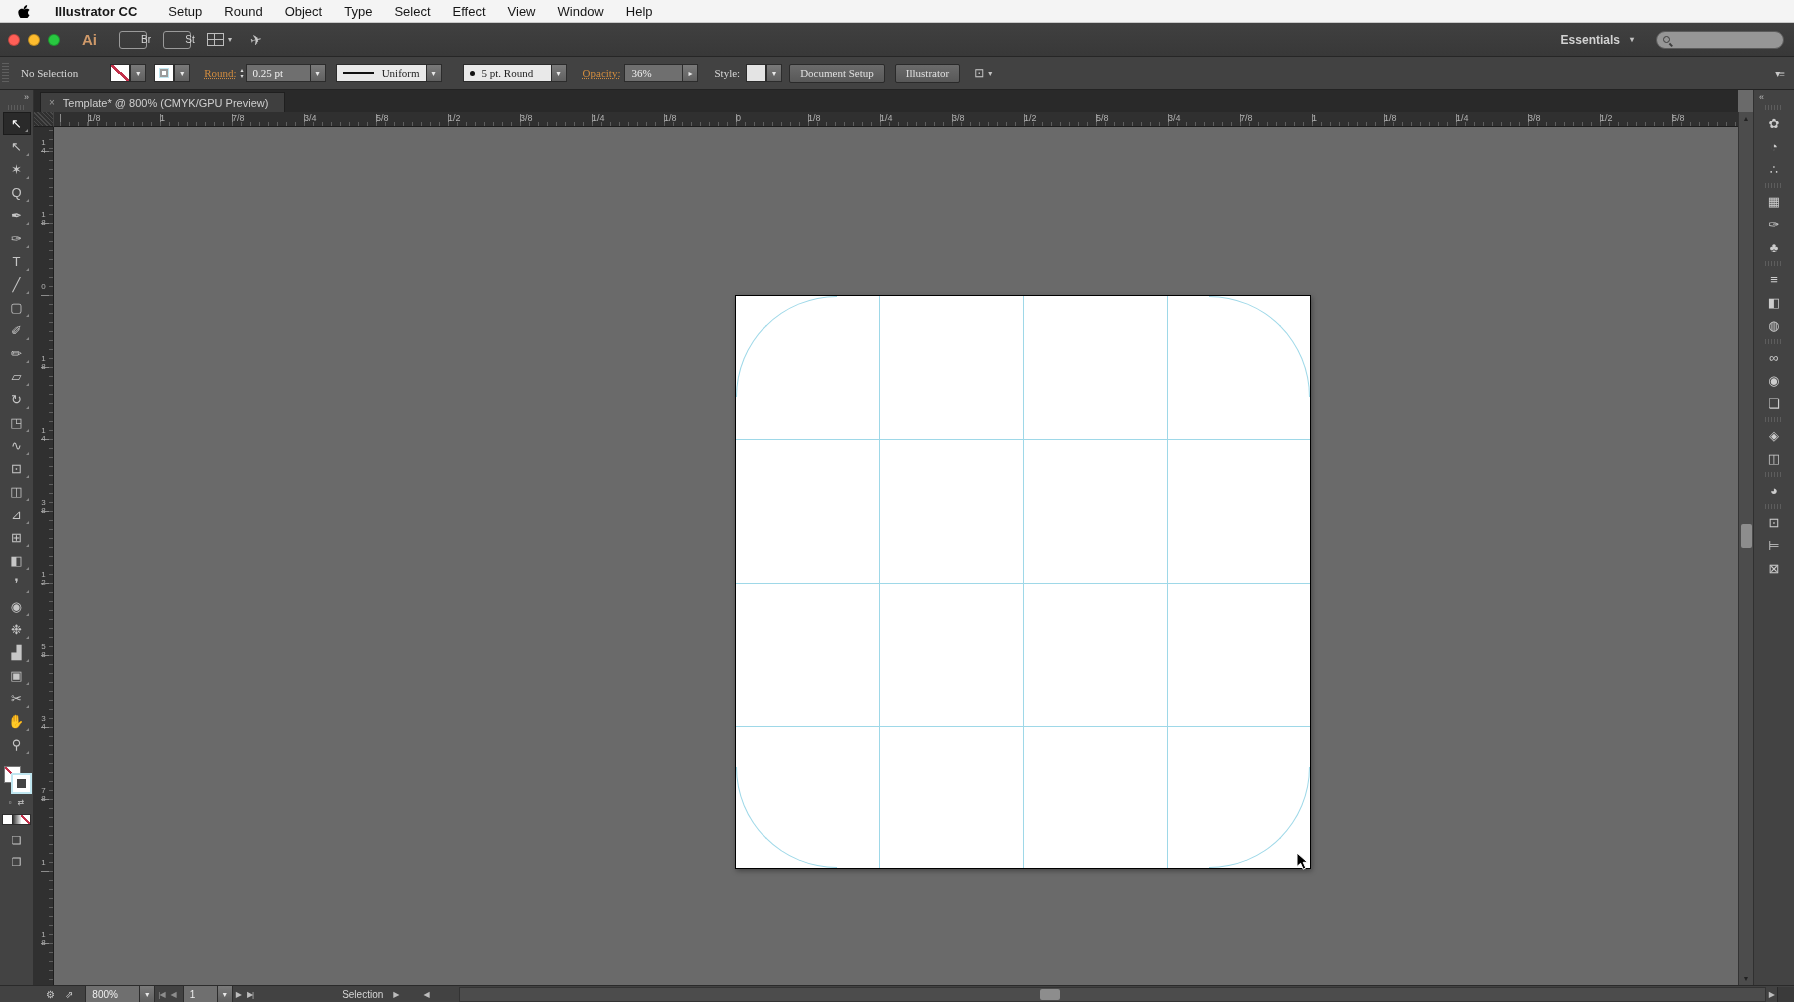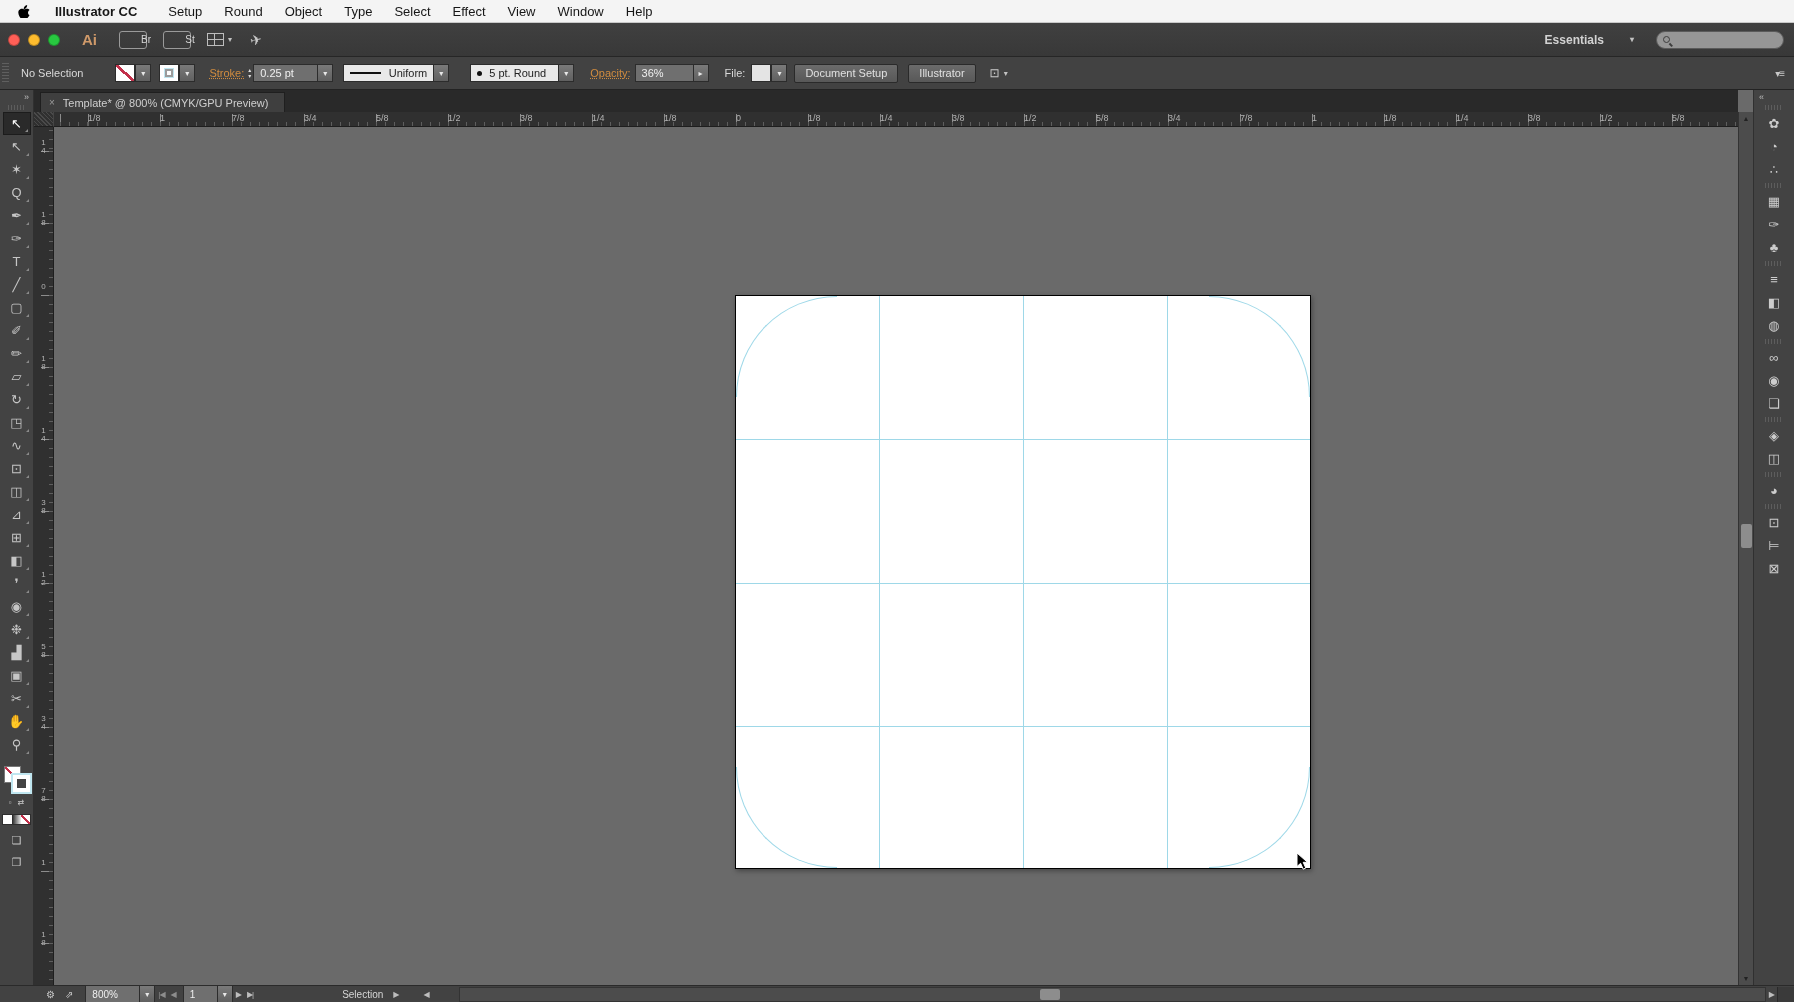--- a/index.html
+++ b/index.html
@@ -21,32 +21,32 @@
   .traffic { width:12px; height:12px; border-radius:50%; margin-left:8px; border:1px solid rgba(0,0,0,.25); }
   #ailogo { color:#d09a6a; font-weight:bold; font-size:15px; margin:0 22px 0 22px; letter-spacing:0; }
   .appbtn { width:20px; height:18px; border:1px solid #9a9a9a; border-radius:3px;
     font-size:10px; color:#d6d6d6; display:flex; align-items:center; justify-content:center; margin-right:16px;padding-left:26px; }
   .paneicon { width:17px; height:13px; border:1px solid #bdbdbd; display:inline-block; position:relative; }
   .paneicon:before { content:""; position:absolute; left:6px; top:0; bottom:0; width:1px; background:#bdbdbd; }
   .paneicon:after  { content:""; position:absolute; left:0; right:0; top:5px; height:1px; background:#bdbdbd; }
   .dd { font-size:8px; color:#c2c2c2; margin:0 4px; }
   #gpuicon { font-size:14px; color:#c9c9c9; transform:rotate(-12deg); margin-left:14px; }
   #workspace-switcher { margin-left:auto; font-size:12px; font-weight:bold; color:#d2d2d2;
-    display:flex; align-items:center; gap:22px; }
+    display:flex; align-items:center; gap:6px; }
   #searchbox { width:128px; height:18px; background:#969696; border-radius:10px; border:1px solid #5a5a5a;
     margin:0 10px 0 18px; display:flex; align-items:center; padding:0 6px; }
   #searchbox .mag { width:7px; height:7px; border:1.5px solid #3d3d3d; border-radius:50%; position:relative; }
   #searchbox .mag:after { content:""; position:absolute; width:4px; height:1.5px; background:#3d3d3d;
     transform:rotate(45deg); left:5px; top:7px; }
   #searchbox input { background:transparent; border:none; outline:none; width:100px; font-size:11px; color:#222; }
 
   
   #controlbar { position:absolute; top:57px; left:0; width:1794px; height:33px;
     background:#424242; border-bottom:1px solid #232323;
-    display:flex; align-items:center; font-size:11px; color:#d9d9d9; }
+    display:flex; align-items:center; font-size:11px; color:#d9d9d9;font-family:Liberation Serif, serif; }
   .grip-v { width:7px; height:20px; margin:0 6px 0 2px;
     background:repeating-linear-gradient(to bottom,#5f5f5f 0 1px,transparent 1px 3px); }
   .cb-label { margin:0 6px; }
   .cb-link { color:#d18c3f; text-decoration:underline dotted; margin:0 4px; }
   .field { background:#6f6f6f; border:1px solid #2c2c2c; border-right:none; height:18px;
     display:flex; align-items:center; padding:0 6px; color:#f0f0f0; }
   .fieldbtn { background:linear-gradient(#7a7a7a,#606060); border:1px solid #2c2c2c; width:16px; height:18px;
     display:flex; align-items:center; justify-content:center; font-size:8px; color:#e8e8e8; }
   .swatchchip { width:20px; height:18px; background:#fff; border:1px solid #2c2c2c; position:relative; }
   .none-slash { background-image:linear-gradient(to top right,transparent 44%,#c2304a 44%,#c2304a 56%,transparent 56%); }
@@ -222,21 +222,21 @@
     <span class="swatchchip none-slash"></span>
     <span class="fieldbtn">▾</span>
   </span>
   <span style="display:flex;margin-left:8px">
     <span class="swatchchip stroke-chip" style="background:#fff">
         <span class="ring"></span>
       </span>
     <span class="fieldbtn">▾</span>
   </span>
 
-  <span class="cb-link" style="margin-left:14px">Stroke:</span>
+  <span class="cb-link" style="margin-left:14px">Round:</span>
   <span class="stepper">
     <span>▴</span>
       <span>▾</span>
   </span>
   <span style="display:flex">
     <span class="field" style="width:64px">0.25 pt</span>
     <span class="fieldbtn">▾</span>
   </span>
 
   <span style="display:flex;margin-left:10px">
@@ -254,21 +254,21 @@
     </span>
     <span class="fieldbtn">▾</span>
   </span>
 
   <span class="cb-link" style="margin-left:16px">Opacity:</span>
   <span style="display:flex">
     <span class="field" style="width:58px">36%</span>
     <span class="fieldbtn">▸</span>
   </span>
 
-  <span class="cb-label" style="margin-left:16px">File:</span>
+  <span class="cb-label" style="margin-left:16px">Style:</span>
   <span style="display:flex">
     <span class="swatchchip" style="background:#e4e4e4"></span>
     <span class="fieldbtn">▾</span>
   </span>
 
   <span class="pushbtn" style="margin-left:7px">Document Setup</span>
   <span class="pushbtn">Illustrator</span>
 
   <span id="align-glyph">⊡</span>
   <span class="dd">▾</span>

